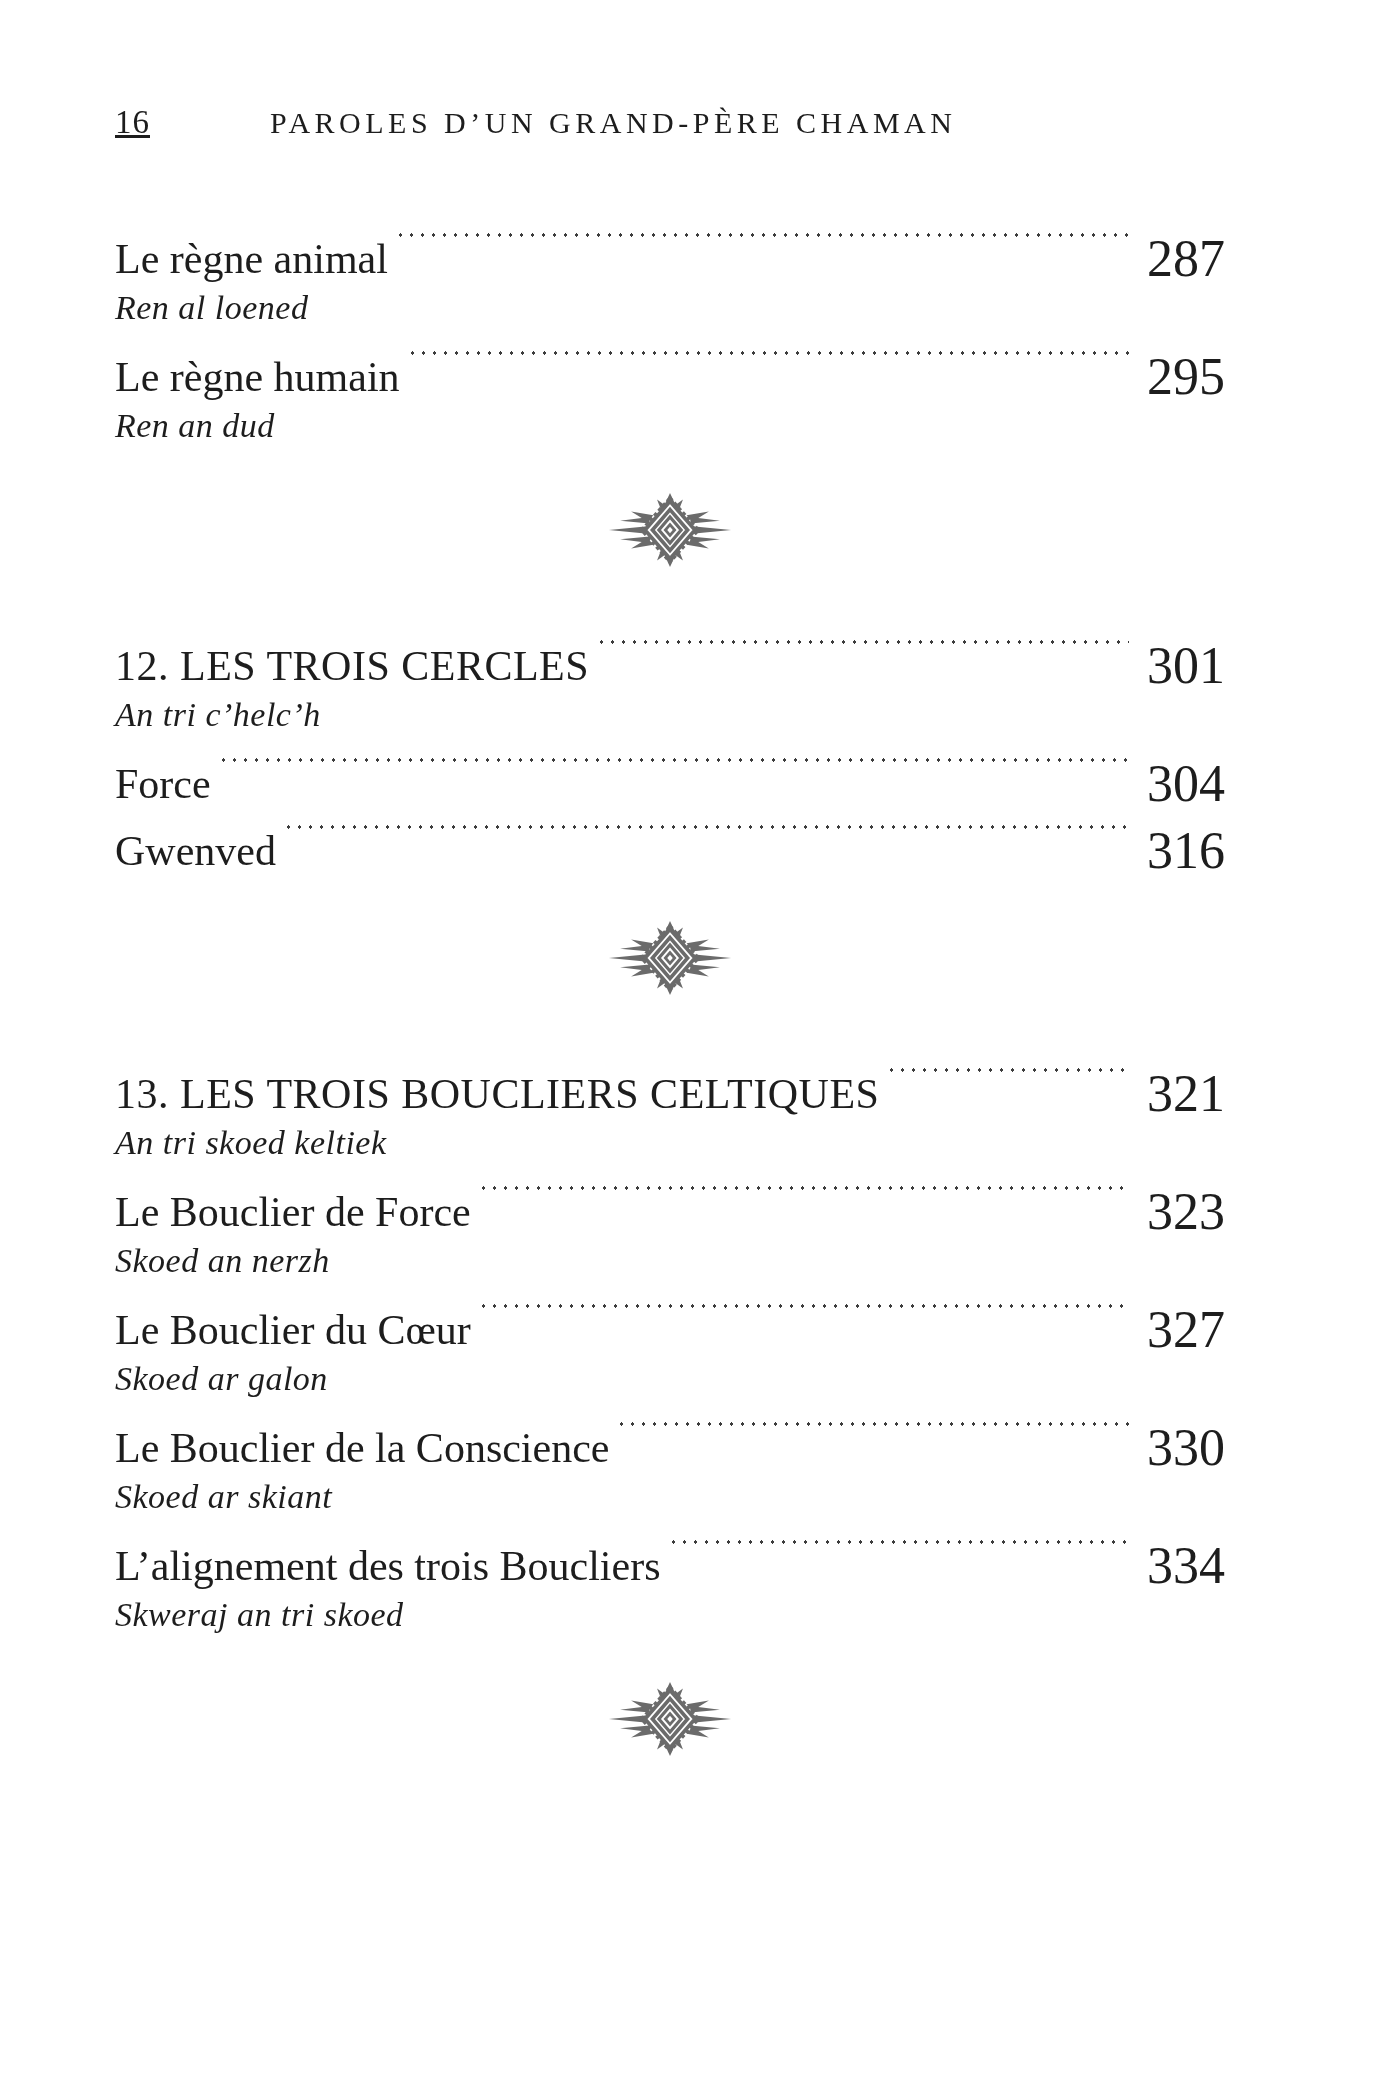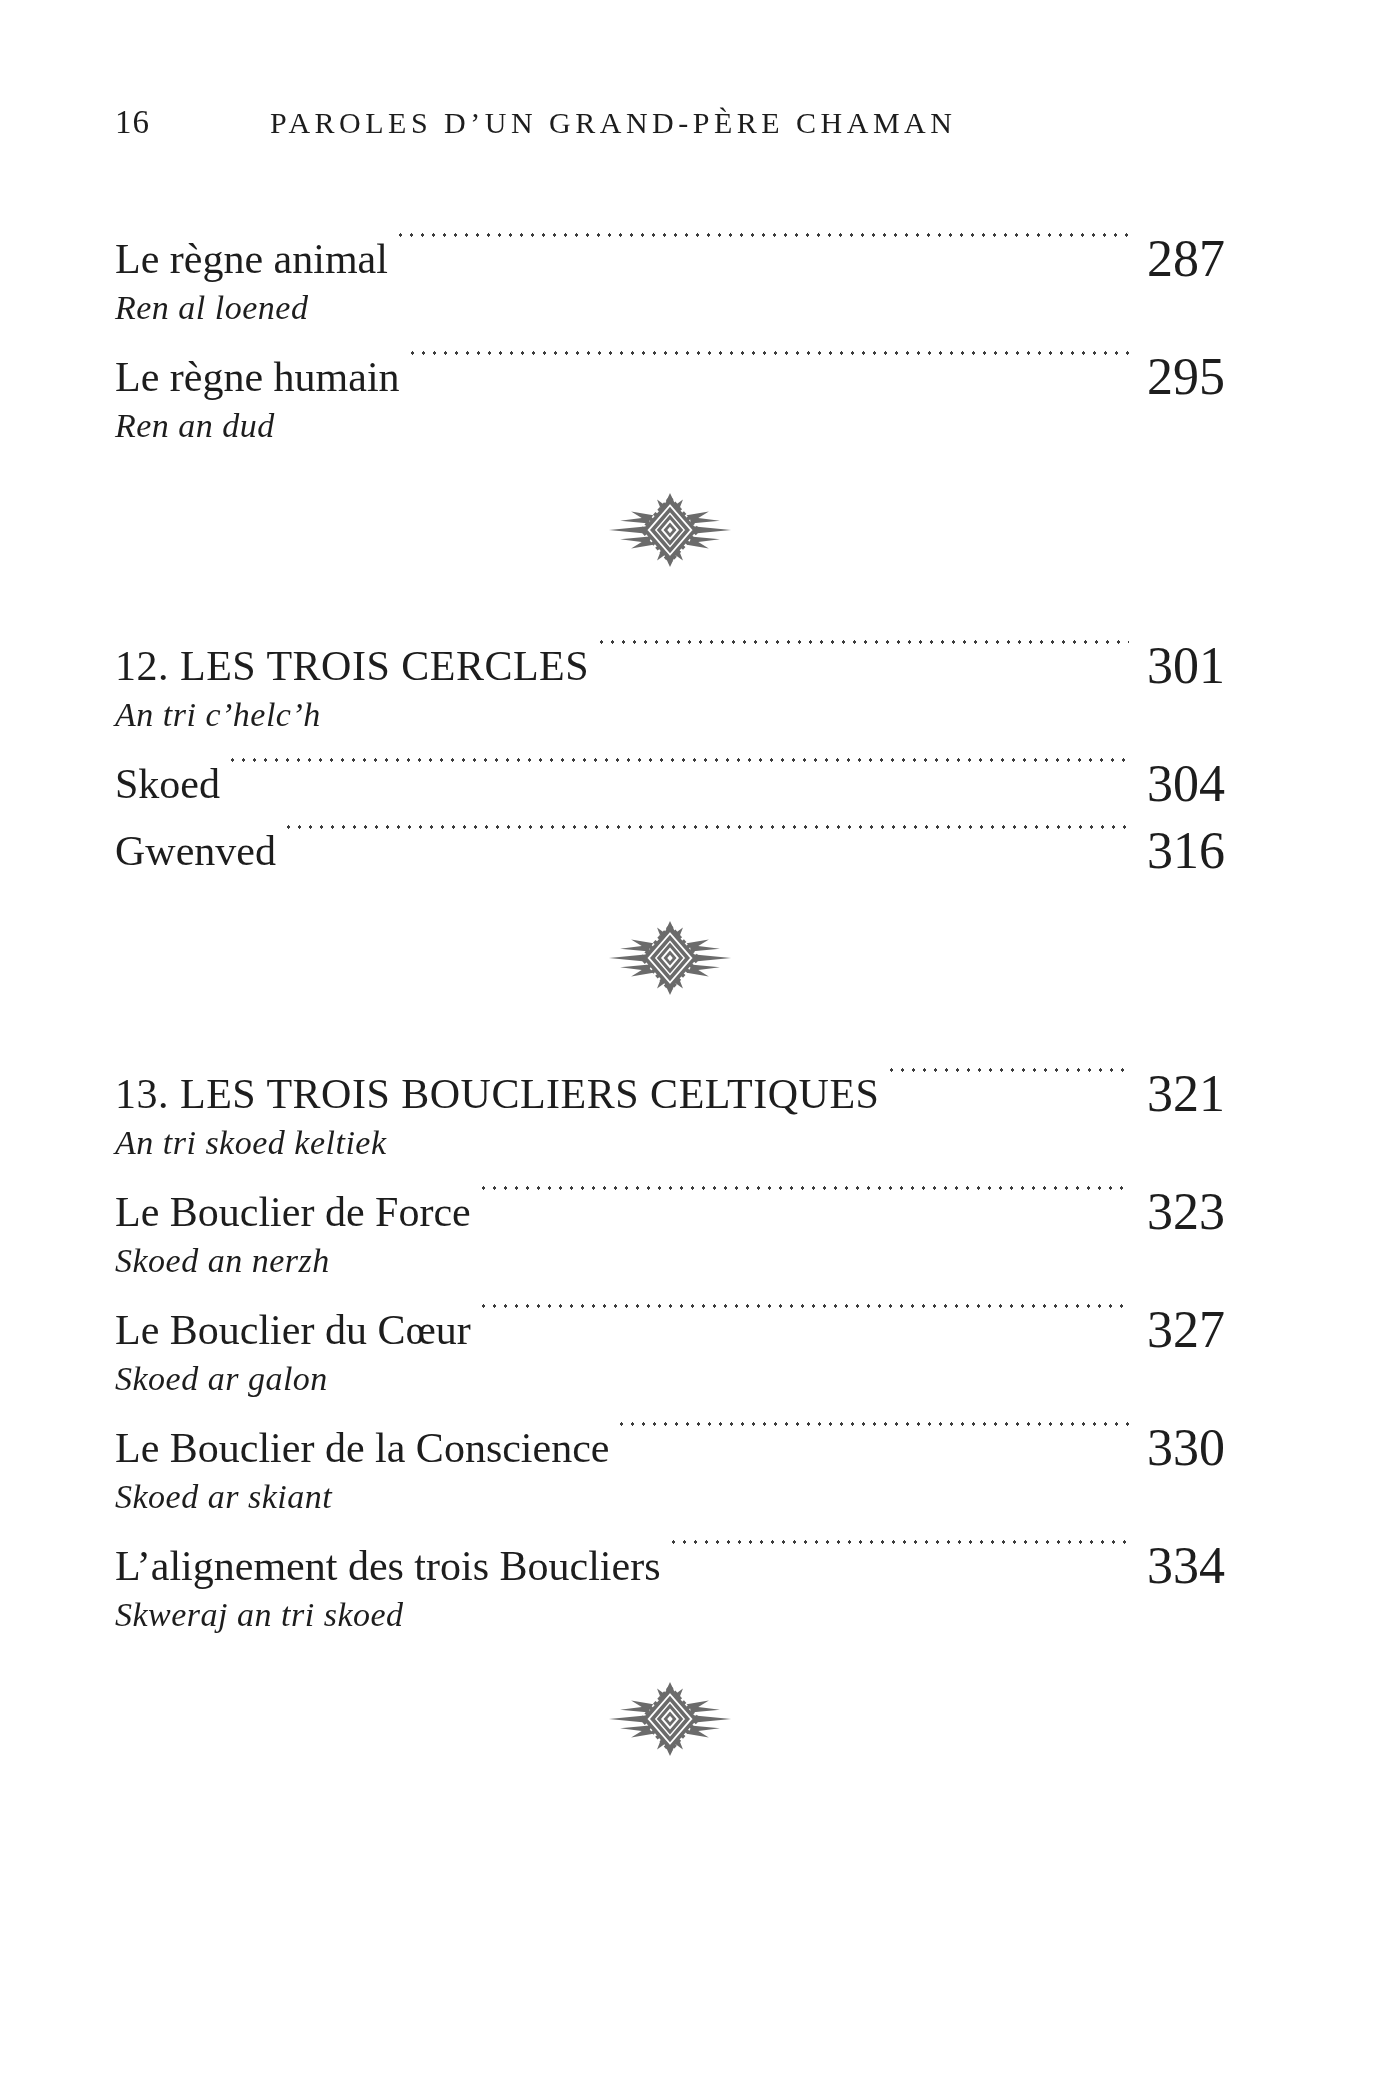--- a/index.html
+++ b/index.html
@@ -22,20 +22,21 @@
   
   .runhead{
     display:flex;
     align-items:baseline;
     height:32px;
   }
   .folio{
     font-size:33px;
     line-height:1;
     letter-spacing:1px;
+    text-decoration:underline;
   }
   .runtitle{
     margin-left:120px;
     font-size:30px;
     line-height:1;
     letter-spacing:0.15em;
     white-space:nowrap;
   }
   
   .toc{margin-top:95px;}
@@ -151,21 +152,21 @@
       <div class="toc-line chapter">
         <span class="title">12. LES TROIS CERCLES</span>
         <span class="leader"></span>
         <span class="pagenum">301</span>
       </div>
       <div class="subtitle">An tri c’helc’h</div>
     </div>
 
     <div class="toc-entry no-sub">
       <div class="toc-line">
-        <span class="title">Skoed</span>
+        <span class="title">Force</span>
         <span class="leader"></span>
         <span class="pagenum">304</span>
       </div>
     </div>
 
 
     <div class="toc-entry no-sub">
       <div class="toc-line">
         <span class="title">Gwenved</span>
         <span class="leader"></span>

